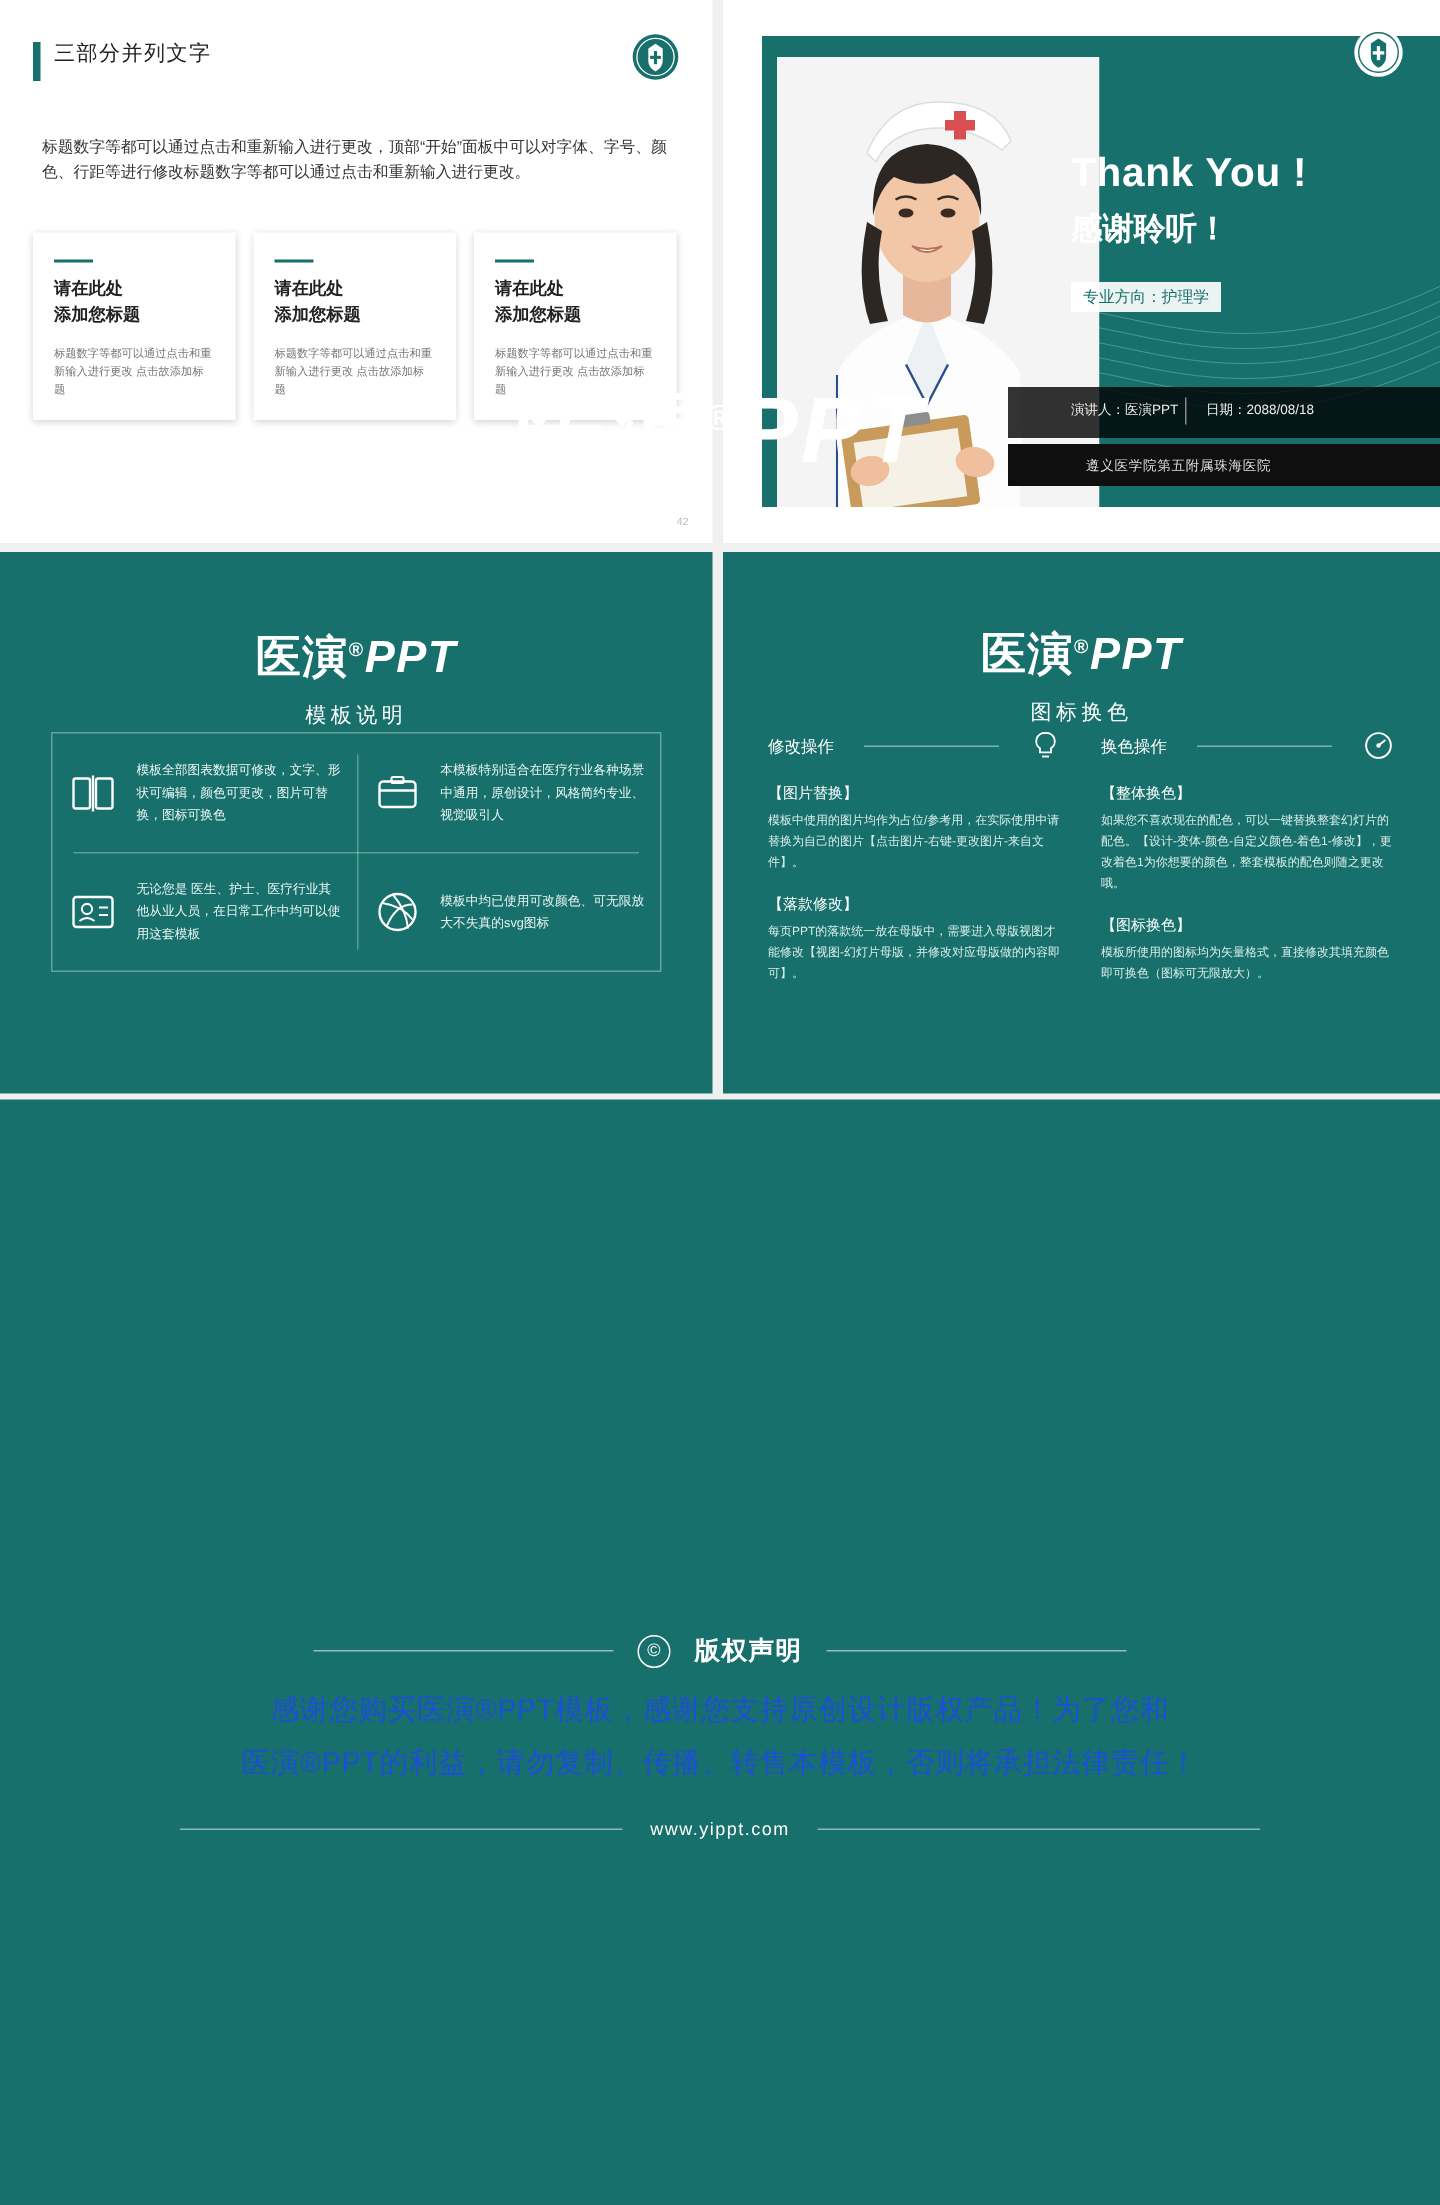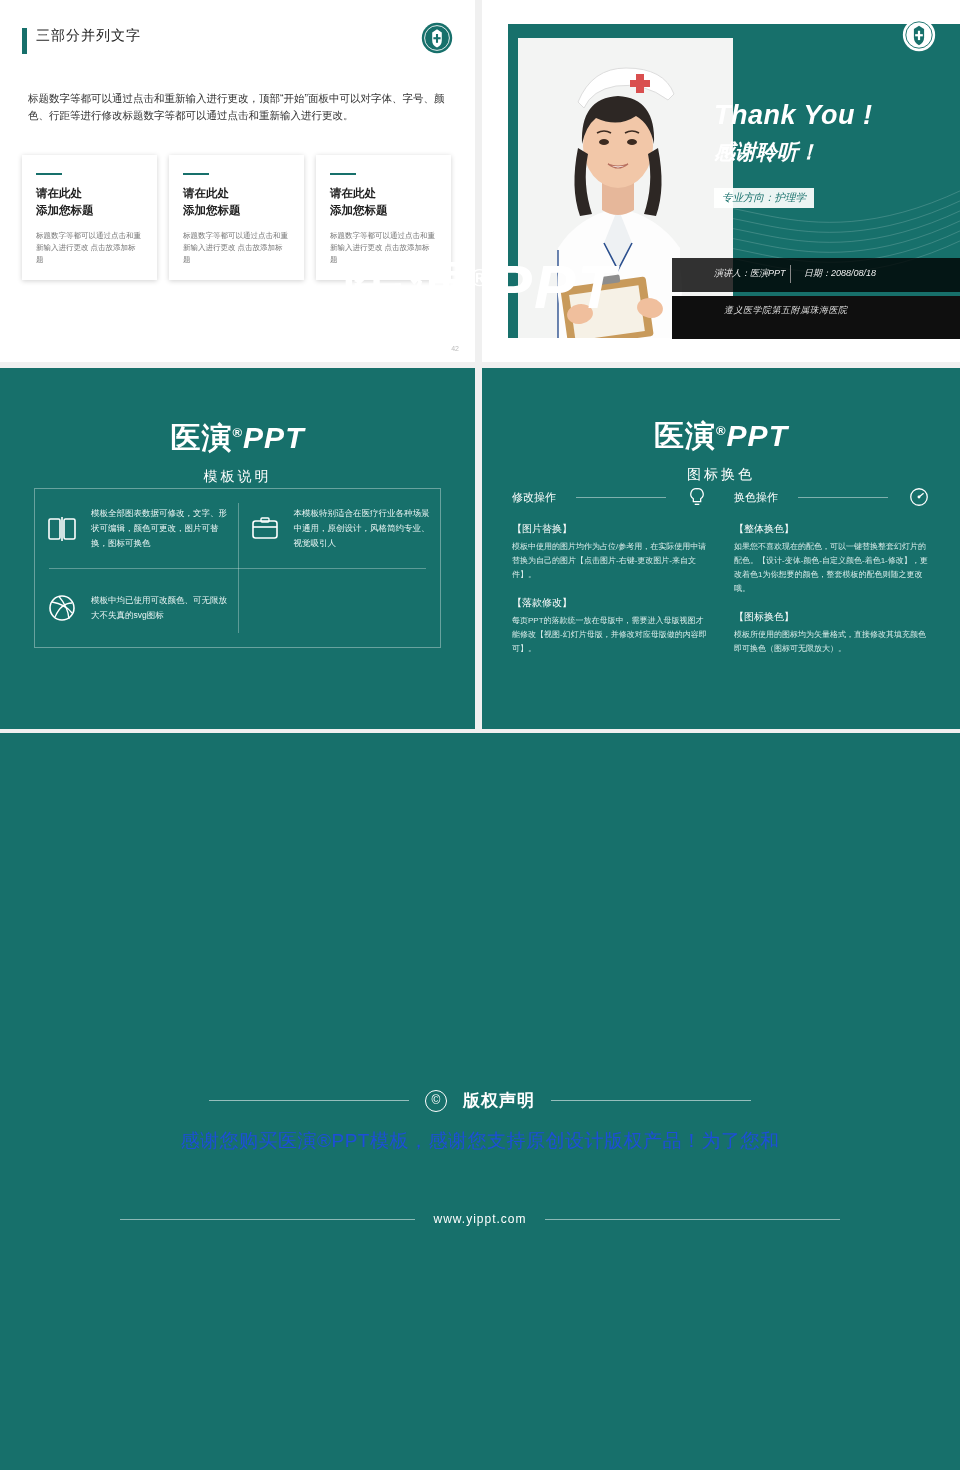--- a/index.html
+++ b/index.html
@@ -39,21 +39,21 @@
     padding:18px 14px 0 14px;
   }
   .card .dash { width:26px; height:2px; background:#17706b; margin-bottom:10px; }
   .card .ctitle { font-size:11.5px; font-weight:bold; color:#222; line-height:1.5; }
   .card .ctext { margin-top:10px; font-size:7.5px; line-height:1.65; color:#777; }
   .slideA .pagenum { position:absolute; right:16px; bottom:10px; font-size:7px; color:#bbb; }
 
   
   .slideB {
     position:absolute; left:482px; top:0; width:478px; height:362px;
-    background:#ffffff; overflow:hidden;font-style:italic;
+    background:#ffffff; overflow:hidden;
   }
   .slideB .teal {
     position:absolute; left:26px; top:24px; right:0; bottom:24px; background:#17706b;
   }
   .slideB .wave {
     position:absolute; left:180px; top:150px; width:300px; height:130px; opacity:.28;
   }
   .slideB .logo2 { position:absolute; right:24px; top:18px; width:34px; height:34px; }
   .slideB .thank {
     position:absolute; left:232px; top:100px;
@@ -70,21 +70,21 @@
   }
   .slideB .darkbar {
     position:absolute; left:190px; top:258px; right:0; height:34px; background:rgba(0,0,0,.80);
   }
   .slideB .darkbar .meta {
     position:absolute; left:42px; top:9px; font-size:9px; color:#eee;
   }
   .slideB .darkbar .sep { position:absolute; left:118px; top:7px; width:1px; height:18px; background:#888; }
   .slideB .darkbar .meta2 { position:absolute; left:132px; top:9px; font-size:9px; color:#eee; }
   .slideB .hospital {
-    position:absolute; left:190px; top:296px; right:0; height:43px; background:#0f0f0f;
+    position:absolute; left:190px; top:296px; right:0; height:28px; background:#0f0f0f;
     font-size:9px; color:#ddd; padding:8px 0 0 52px; letter-spacing:.5px;
   }
   
   .nurse { position:absolute; left:36px; bottom:24px; width:215px; height:300px; }
 
   
   .row2 { position:absolute; left:0; top:368px; width:960px; height:365px; }
   .slideC { position:absolute; left:0; top:0; width:475px; height:361px; background:#17706b; }
   .slideD { position:absolute; left:482px; top:0; width:478px; height:361px; background:#17706b; }
 
@@ -274,20 +274,30 @@
 
         <div class="gcell">
           <svg class="gi" viewBox="0 0 34 34">
             <rect x="5" y="9" width="24" height="17" rx="2.5" fill="none" stroke="#fff" stroke-width="1.6"></rect>
             <line x1="5" y1="15" x2="29" y2="15" stroke="#fff" stroke-width="1.6"></line>
             <rect x="13" y="6" width="8" height="4" rx="1" fill="none" stroke="#fff" stroke-width="1.4"></rect>
           </svg>
           <div class="gt">本模板特别适合在医疗行业各种场景中通用，原创设计，风格简约专业、视觉吸引人</div>
         </div>
 
+        <div class="gcell">
+          <svg class="gi" viewBox="0 0 34 34">
+            <rect x="4" y="7" width="26" height="20" rx="2" fill="none" stroke="#fff" stroke-width="1.6"></rect>
+            <circle cx="13" cy="15" r="3.4" fill="none" stroke="#fff" stroke-width="1.4"></circle>
+            <path d="M8 23 Q13 19 18 23" fill="none" stroke="#fff" stroke-width="1.4"></path>
+            <line x1="21" y1="14" x2="27" y2="14" stroke="#fff" stroke-width="1.4"></line>
+            <line x1="21" y1="19" x2="27" y2="19" stroke="#fff" stroke-width="1.4"></line>
+          </svg>
+          <div class="gt">无论您是 医生、护士、医疗行业其他从业人员，在日常工作中均可以使用这套模板</div>
+        </div>
 
         <div class="gcell">
           <svg class="gi" viewBox="0 0 34 34">
             <circle cx="17" cy="17" r="12" fill="none" stroke="#fff" stroke-width="1.6"></circle>
             <path d="M7 11 Q20 13 27 22" fill="none" stroke="#fff" stroke-width="1.3"></path>
             <path d="M10 26 Q16 12 27 12" fill="none" stroke="#fff" stroke-width="1.3"></path>
             <path d="M14 5.5 Q23 16 24 28" fill="none" stroke="#fff" stroke-width="1.3"></path>
           </svg>
           <div class="gt">模板中均已使用可改颜色、可无限放大不失真的svg图标</div>
         </div>
@@ -351,20 +361,21 @@
 
   <div class="cpline">
     <div class="ln"></div>
     <div class="cmark">©</div>
     <div class="ct">版权声明</div>
     <div class="ln"></div>
   </div>
 
   <div class="cptext">
     <div>感谢您购买医演®PPT模板，感谢您支持原创设计版权产品！为了您和</div>
+    <div>医演®PPT的利益，请勿复制、传播、转售本模板，否则将承担法律责任！</div>
   </div>
 
   <div class="urlrow">
     <div class="ln2"></div>
     <div class="u">www.yippt.com</div>
     <div class="ln2"></div>
   </div>
 
 </div>
 

